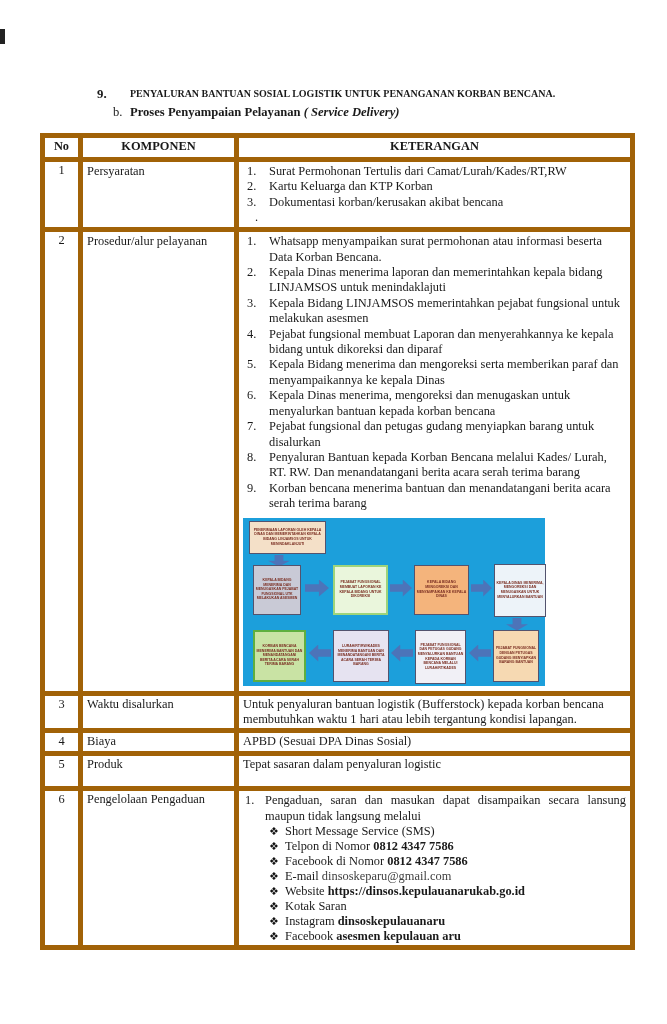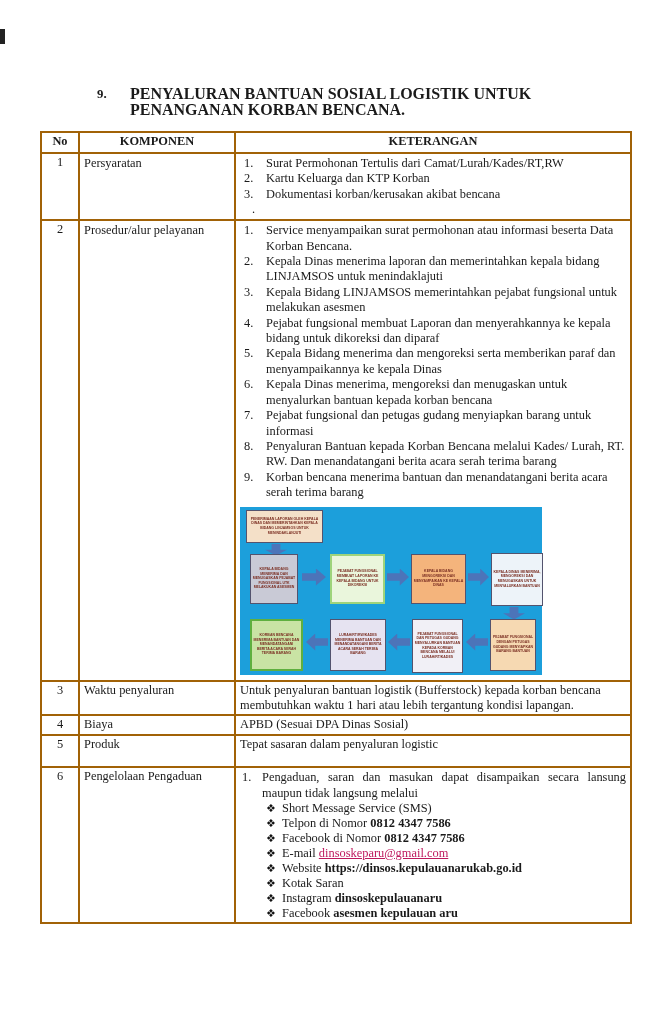--- a/index.html
+++ b/index.html
@@ -3,51 +3,51 @@
 <meta charset="utf-8">
 <style>
   html,body{margin:0;padding:0;background:#ffffff;}
   .page{position:relative;width:667px;height:1024px;background:#fff;overflow:hidden;
         font-family:"Liberation Serif",serif;color:#1a1a1a;}
   .scan-mark{position:absolute;left:0;top:29px;width:5px;height:15px;background:#222;}
 
   
   .heading{margin:86px 40px 0 97px;display:flex;}
   .h-num{font-weight:bold;font-size:12.8px;width:33px;flex:0 0 33px;line-height:16px;}
-  .h-text{font-weight:bold;font-size:16px;line-height:16px;width:438px;}
+  .h-text{font-weight:bold;font-size:10px;line-height:16px;width:438px;}
   .subheading{margin:2px 40px 0 113px;font-size:12.6px;line-height:16px;}
   .sub-letter{display:inline-block;width:17px;}
   .sub-title{font-weight:bold;}
   .sub-italic{font-weight:bold;font-style:italic;}
 
   
   table.main{border-collapse:collapse;margin:13px 0 0 40px;width:590px;table-layout:fixed;}
   table.main col.c-no{width:38px;}
   table.main col.c-komp{width:156px;}
   table.main col.c-ket{width:396px;}
-  table.main th, table.main td{border:2px solid #a16207;vertical-align:top;
+  table.main th, table.main td{border:5px solid #a16207;vertical-align:top;
         font-size:12.4px;line-height:15.4px;padding:1px 4px;}
   table.main th{font-weight:bold;text-align:center;height:17px;padding:1px 2px;}
   td.no-cell{text-align:center;}
   td.ket-cell{padding-left:6px;padding-right:8px;}
 
   ol.num-list{margin:1px 0 0 0;padding:0 0 0 26px;list-style:none;counter-reset:item;}
   ol.num-list li{counter-increment:item;padding-left:0;text-indent:0;position:relative;}
   ol.num-list li::before{content:counter(item) ".";position:absolute;left:-22px;width:20px;}
   .trailing-dot{margin:0 0 2px 12px;line-height:14px;}
 
   
   .intro-line{display:flex;margin-top:1px;}
   .intro-num{flex:0 0 20px;padding-left:2px;}
   .intro-text{flex:1;text-align:justify;}
   ul.channel-list{list-style:none;margin:0;padding:0 0 0 26px;}
   ul.channel-list li{line-height:15px;}
   .bullet{display:inline-block;width:16px;font-size:11px;color:#111;}
   ul.channel-list b{font-weight:bold;}
-  a.email-link{color:#be185d;text-decoration:underline;cursor:pointer;}
+  a.email-link{color:#404040;cursor:pointer;}
 
   
   .flowchart{position:relative;width:302px;height:168px;background:#1C9FDB;
              margin:6px 0 4px 0;font-family:"Liberation Sans",sans-serif;}
   .fc-box{position:absolute;display:flex;align-items:center;justify-content:center;
           text-align:center;font-size:3.5px;line-height:1.3;font-weight:bold;
           color:#7B2F23;border:1px solid #53536e;padding:1px;box-sizing:border-box;
           overflow:hidden;text-transform:uppercase;}
   .fc-cream{background:#F4E0C8;}
   .fc-gray{background:#C9CAD6;}
@@ -88,20 +88,23 @@
 </head>
 <body>
 
 <div class="page">
   <div class="scan-mark"></div>
 
   <div class="heading">
     <span class="h-num">9.</span>
     <div class="h-text">PENYALURAN BANTUAN SOSIAL LOGISTIK UNTUK PENANGANAN KORBAN BENCANA.</div>
   </div>
+  <div class="subheading">
+    <span class="sub-letter">b.</span><span class="sub-title">Proses Penyampaian Pelayanan </span><span class="sub-italic">( Service Delivery)</span>
+  </div>
 
   <table class="main">
     <colgroup>
         <col class="c-no">
         <col class="c-komp">
         <col class="c-ket">
       </colgroup>
     <thead>
       <tr>
         <th>No</th>
@@ -121,27 +124,27 @@
           </ol>
           <div class="trailing-dot">.</div>
         </td>
       </tr>
 
       <tr>
         <td class="no-cell">2</td>
         <td class="row2-komp">Prosedur/alur pelayanan</td>
         <td class="ket-cell">
           <ol class="num-list">
-            <li>Service menyampaikan surat permohonan atau informasi beserta Data Korban Bencana.</li>
+            <li>Whatsapp menyampaikan surat permohonan atau informasi beserta Data Korban Bencana.</li>
             <li>Kepala Dinas menerima laporan dan memerintahkan kepala bidang LINJAMSOS untuk menindaklajuti</li>
             <li>Kepala Bidang LINJAMSOS memerintahkan pejabat fungsional untuk melakukan asesmen</li>
             <li>Pejabat fungsional membuat Laporan dan menyerahkannya ke kepala bidang untuk dikoreksi dan diparaf</li>
             <li>Kepala Bidang menerima dan mengoreksi serta memberikan paraf dan menyampaikannya ke kepala Dinas</li>
             <li>Kepala Dinas menerima, mengoreksi dan menugaskan untuk menyalurkan bantuan kepada korban bencana</li>
-            <li>Pejabat fungsional dan petugas gudang menyiapkan barang untuk informasi</li>
+            <li>Pejabat fungsional dan petugas gudang menyiapkan barang untuk disalurkan</li>
             <li>Penyaluran Bantuan kepada Korban Bencana melalui Kades/ Lurah, RT. RW. Dan menandatangani berita acara serah terima barang</li>
             <li>Korban bencana menerima bantuan dan menandatangani berita acara serah terima barang</li>
           </ol>
 
           <div class="flowchart">
             <div class="fc-box fc-cream b-top">PENERIMAAN LAPORAN OLEH KEPALA DINAS DAN MEMERINTAHKAN KEPALA BIDANG LINJAMSOS UNTUK MENINDAKLANJUTI</div>
             <div class="fc-arrow arr-d a-d1"></div>
 
             <div class="fc-box fc-gray b-r2a">KEPALA BIDANG MENERIMA DAN MENUGASKAN PEJABAT FUNGSIONAL UTK MELAKUKAN ASESMEN</div>
             <div class="fc-arrow arr-r a-r1"></div>
@@ -159,21 +162,21 @@
             <div class="fc-arrow arr-l a-l2"></div>
             <div class="fc-box fc-white b-r3c">PEJABAT FUNGSIONAL DAN PETUGAS GUDANG MENYALURKAN BANTUAN KEPADA KORBAN BENCANA MELALUI LURAH/RT/KADES</div>
             <div class="fc-arrow arr-l a-l3"></div>
             <div class="fc-box fc-peach b-r3d">PEJABAT FUNGSIONAL DENGAN PETUGAS GUDANG MENYIAPKAN BARANG BANTUAN</div>
           </div>
         </td>
       </tr>
 
       <tr>
         <td class="no-cell">3</td>
-        <td>Waktu penyaluran</td>
+        <td>Waktu disalurkan</td>
         <td class="ket-cell">Untuk penyaluran bantuan logistik (Bufferstock) kepada korban bencana membutuhkan waktu 1 hari atau lebih tergantung kondisi lapangan.</td>
       </tr>
 
       <tr>
         <td class="no-cell">4</td>
         <td>Biaya</td>
         <td class="ket-cell">APBD (Sesuai DPA Dinas Sosial)</td>
       </tr>
 
       <tr>

